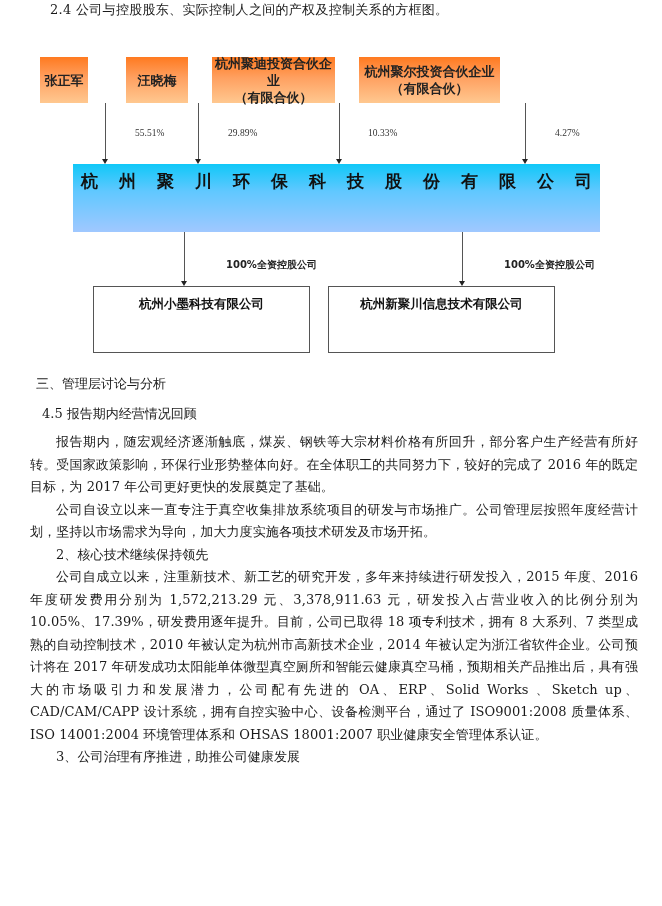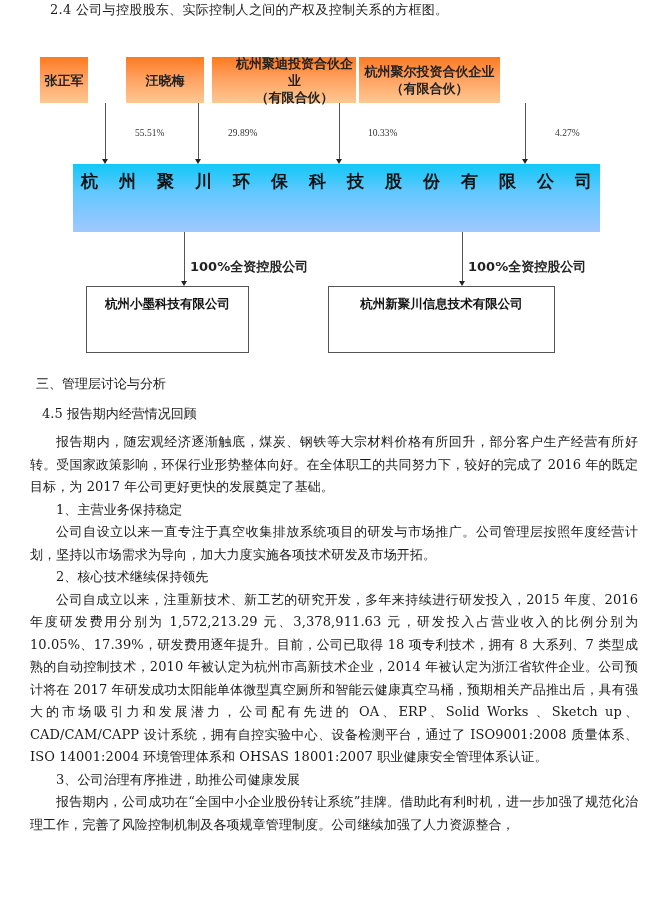--- a/index.html
+++ b/index.html
@@ -15,40 +15,40 @@
   .vline { position: absolute; width: 1px; background: #555; }
   .arrow { position: absolute; width: 0; height: 0; border-left: 3px solid transparent;
            border-right: 3px solid transparent; border-top: 5px solid #222; }
   .pct { position: absolute; font-size: 9.5px; font-family: "Liberation Serif", serif; color: #333; margin-left: 23px; }
   .mainbar { position: absolute; left: 73px; top: 164px; width: 527px; height: 68px;
              background: linear-gradient(to bottom, #10c8f8 0%, #60c8ff 40%, #a0c8ff 100%); }
   .mainname { position: absolute; left: 0; right: 0; top: 6px; display: flex; justify-content: space-between;
               padding: 0 8px; font-family: "DejaVu Sans", sans-serif; font-weight: bold; font-size: 17px; color: #111; }
   .mainsub { position: absolute; left: 0; right: 0; top: 40px; text-align: center;
              font-family: "DejaVu Sans", sans-serif; font-weight: bold; font-size: 9.5px; letter-spacing: 3px; color: #111; }
-  .ctl { position: absolute; font-family: "DejaVu Sans", sans-serif; font-weight: bold; font-size: 13px; color: #222; }
+  .ctl { position: absolute; font-family: "DejaVu Sans", sans-serif; font-weight: bold; font-size: 10px; color: #222; margin-left: 36px; }
   .subbox { position: absolute; top: 286px; height: 67px; border: 1px solid #555; background: #fff;
             font-family: "DejaVu Sans", sans-serif; font-weight: bold; font-size: 12.5px; text-align: center;
             padding-top: 9px; box-sizing: border-box; color: #111; }
   .para { position: absolute; left: 30px; width: 608px; font-size: 13px; line-height: 22.5px; letter-spacing: 0.1px; }
   .para p { margin: 0; text-align: justify; }
   .indent2 { text-indent: 2em; }
 </style>
 </head>
 <body>
 
 <div class="abs h24">2.4 公司与控股股东、实际控制人之间的产权及控制关系的方框图。</div>
 
 <div class="ownbox" style="left:40px;width:48px;">
   <span>张正军</span>
 </div>
-<div class="ownbox" style="left:126px;width:78px;">
+<div class="ownbox" style="left:126px;width:62px;">
   <span>汪晓梅</span>
 </div>
-<div class="ownbox" style="left:212px;width:123px;padding-left:21px;">
+<div class="ownbox" style="left:212px;width:123px;">
   <span>杭州聚迪投资合伙企业</span>
   <span>（有限合伙）</span>
 </div>
 <div class="ownbox" style="left:359px;width:141px;">
   <span>杭州聚尔投资合伙企业</span>
   <span>（有限合伙）</span>
 </div>
 
 <div class="vline" style="left:105px;top:103px;height:57px;"></div>
 <div class="arrow" style="left:102px;top:159px;"></div>
@@ -86,31 +86,29 @@
 </div>
 
 <div class="vline" style="left:184px;top:232px;height:50px;"></div>
 <div class="arrow" style="left:181px;top:281px;"></div>
 <div class="ctl" style="left:190px;top:258px;">100%全资控股公司</div>
 
 <div class="vline" style="left:462px;top:232px;height:50px;"></div>
 <div class="arrow" style="left:459px;top:281px;"></div>
 <div class="ctl" style="left:468px;top:258px;">100%全资控股公司</div>
 
-<div class="subbox" style="left:86px;width:163px;">
+<div class="subbox" style="left:93px;width:217px;">
   <span>杭州小墨科技有限公司</span>
 </div>
 <div class="subbox" style="left:328px;width:227px;">
   <span>杭州新聚川信息技术有限公司</span>
 </div>
 
 <div class="abs" style="left:30px;top:375px;font-size:13px;margin-left:6px;">三、管理层讨论与分析</div>
 <div class="abs" style="left:42px;top:405px;font-size:13px;">4.5 报告期内经营情况回顾</div>
 
 <div class="para" style="top:431px;" id="paras">
     <p class="indent2">报告期内，随宏观经济逐渐触底，煤炭、钢铁等大宗材料价格有所回升，部分客户生产经营有所好转。受国家政策影响，环保行业形势整体向好。在全体职工的共同努力下，较好的完成了 2016 年的既定目标，为 2017 年公司更好更快的发展奠定了基础。</p>
-    <p class="indent2">1、主营业务保持稳定</p>
     <p class="indent2">公司自设立以来一直专注于真空收集排放系统项目的研发与市场推广。公司管理层按照年度经营计划，坚持以市场需求为导向，加大力度实施各项技术研发及市场开拓。</p>
     <p class="indent2">2、核心技术继续保持领先</p>
     <p class="indent2">公司自成立以来，注重新技术、新工艺的研究开发，多年来持续进行研发投入，2015 年度、2016 年度研发费用分别为 1,572,213.29 元、3,378,911.63 元，研发投入占营业收入的比例分别为 10.05%、17.39%，研发费用逐年提升。目前，公司已取得 18 项专利技术，拥有 8 大系列、7 类型成熟的自动控制技术，2010 年被认定为杭州市高新技术企业，2014 年被认定为浙江省软件企业。公司预计将在 2017 年研发成功太阳能单体微型真空厕所和智能云健康真空马桶，预期相关产品推出后，具有强大的市场吸引力和发展潜力，公司配有先进的 OA、ERP、Solid Works 、Sketch up、CAD/CAM/CAPP 设计系统，拥有自控实验中心、设备检测平台，通过了 ISO9001:2008 质量体系、ISO 14001:2004 环境管理体系和 OHSAS 18001:2007 职业健康安全管理体系认证。</p>
     <p class="indent2">3、公司治理有序推进，助推公司健康发展</p>
-    <p class="indent2">报告期内，公司成功在“全国中小企业股份转让系统”挂牌。借助此有利时机，进一步加强了规范化治理工作，完善了风险控制机制及各项规章管理制度。公司继续加强了人力资源整合，</p>
   </div>
 
 </body></html>

